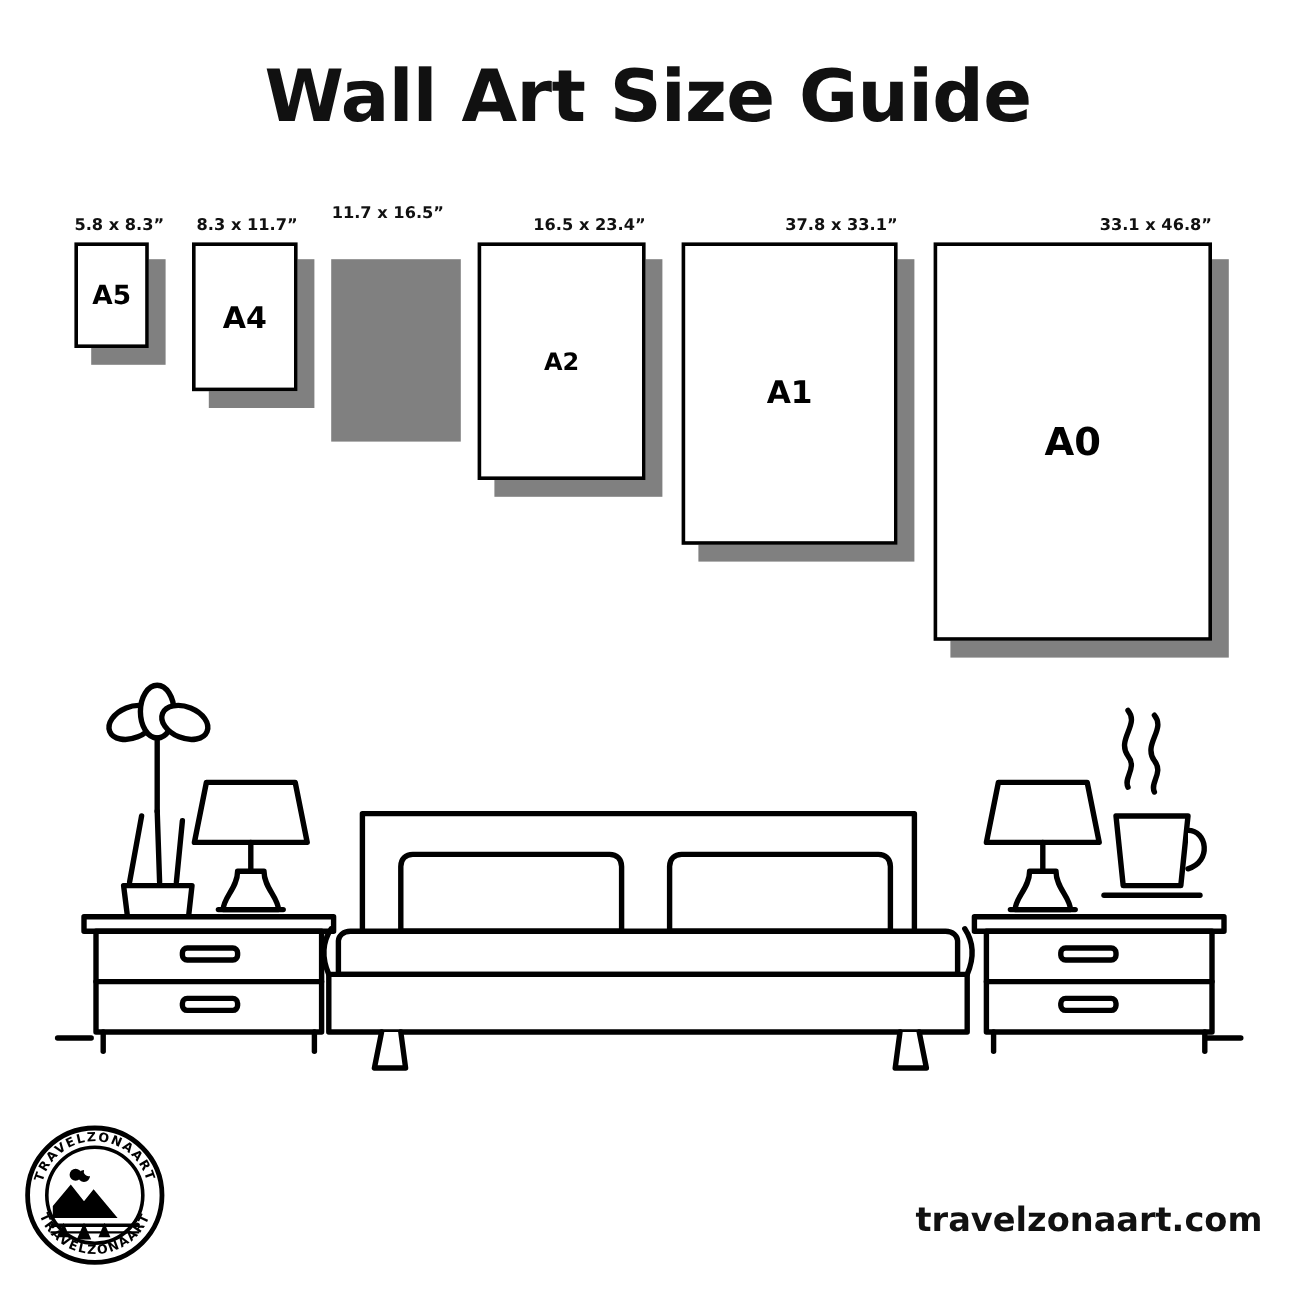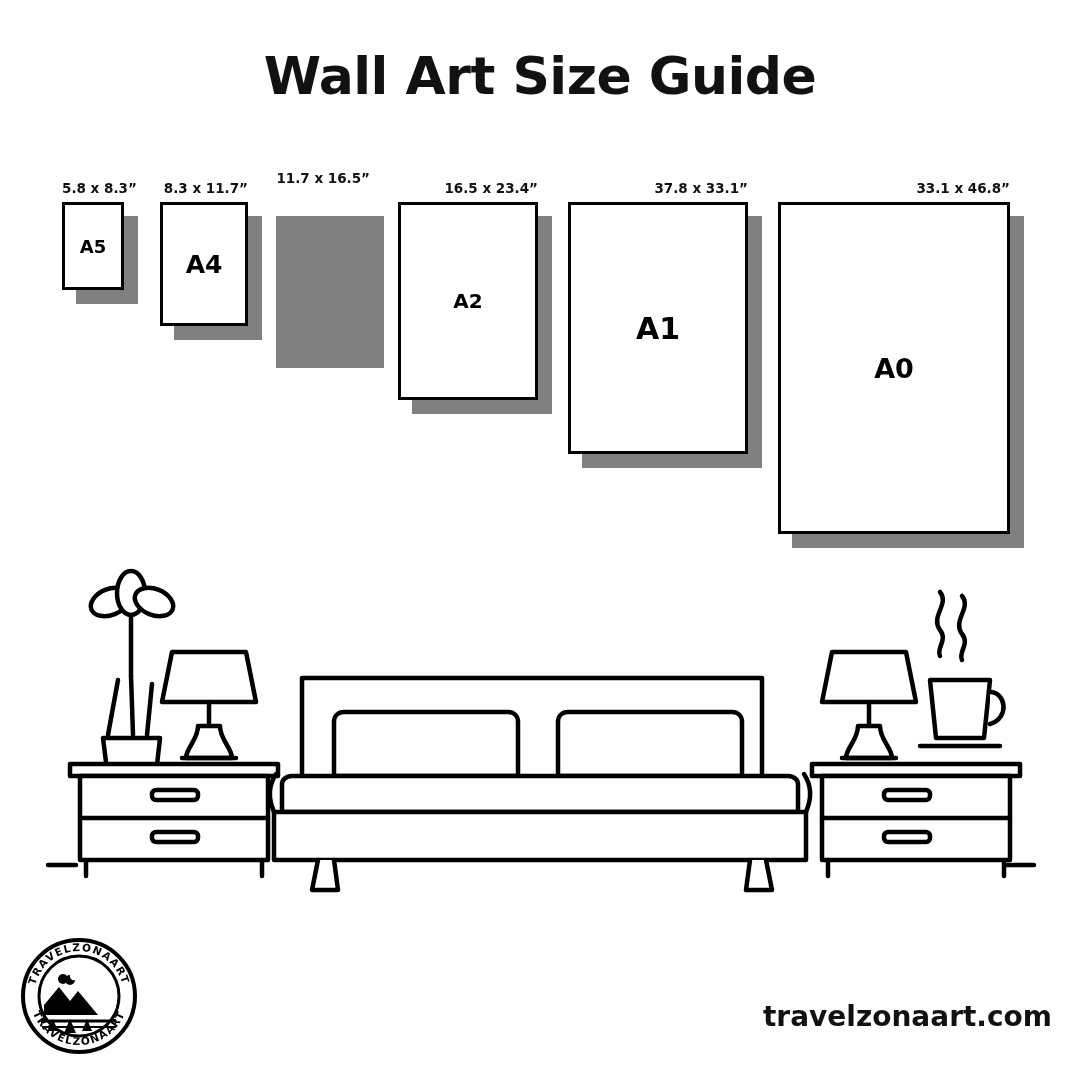--- a/index.html
+++ b/index.html
@@ -15,21 +15,21 @@
     font-family: "DejaVu Sans", sans-serif;
     color: #000000;
   }
 
   #page-title {
     position: absolute;
     top: 46px;
     left: 0;
     width: 1080px;
     text-align: center;
-    font-size: 52px;
+    font-size: 60px;
     font-weight: bold;
     letter-spacing: -0.5px;
     color: #111111;
   }
 
   
   #size-guide {
     position: absolute;
     top: 170px;
     left: 0;
@@ -98,21 +98,21 @@
 </head>
 <body>
 
 <div id="page-title">Wall Art Size Guide</div>
 
 <div id="size-guide">
     <div class="frame-group" style="left: 62px; top: 0px; width: 76px; height: 134px;">
       <div class="frame-dim" style="top: 10px; width: 62px;">5.8 x 8.3”</div>
       <div class="frame-shadow" style="background: rgb(128, 128, 128); left: 14px; top: 46px; width: 62px; height: 88px;"></div>
       <div class="frame-box" style="left: 0px; top: 32px; width: 62px; height: 88px;">
-        <span class="frame-label" style="font-size: 18px;">A5</span>
+        <span class="frame-label" style="font-size: 22px;">A5</span>
       </div>
     </div>
     <div class="frame-group" style="left: 160px; top: 0px; width: 102px; height: 170px;">
       <div class="frame-dim" style="top: 10px; width: 88px;">8.3 x 11.7”</div>
       <div class="frame-shadow" style="background: rgb(128, 128, 128); left: 14px; top: 46px; width: 88px; height: 124px;"></div>
       <div class="frame-box" style="left: 0px; top: 32px; width: 88px; height: 124px;">
         <span class="frame-label" style="font-size: 25px;">A4</span>
       </div>
     </div>
     <div class="frame-group" style="left: 262px; top: 0px; width: 122px; height: 198px;">
@@ -123,28 +123,28 @@
       <div class="frame-dim" style="top: 10px; width: 140px;">16.5 x 23.4”</div>
       <div class="frame-shadow" style="background: rgb(128, 128, 128); left: 14px; top: 46px; width: 140px; height: 198px;"></div>
       <div class="frame-box" style="left: 0px; top: 32px; width: 140px; height: 198px;">
         <span class="frame-label" style="font-size: 20px;">A2</span>
       </div>
     </div>
     <div class="frame-group" style="left: 568px; top: 0px; width: 194px; height: 298px;">
       <div class="frame-dim" style="top: 10px; width: 180px;">37.8 x 33.1”</div>
       <div class="frame-shadow" style="background: rgb(128, 128, 128); left: 14px; top: 46px; width: 180px; height: 252px;"></div>
       <div class="frame-box" style="left: 0px; top: 32px; width: 180px; height: 252px;">
-        <span class="frame-label" style="font-size: 30px;">A1</span>
+        <span class="frame-label" style="font-size: 26px;">A1</span>
       </div>
     </div>
     <div class="frame-group" style="left: 778px; top: 0px; width: 202px; height: 378px;">
       <div class="frame-dim" style="top: 10px; width: 232px;">33.1 x 46.8”</div>
       <div class="frame-shadow" style="background: rgb(128, 128, 128); left: 14px; top: 46px; width: 232px; height: 332px;"></div>
       <div class="frame-box" style="left: 0px; top: 32px; width: 232px; height: 332px;">
-        <span class="frame-label" style="font-size: 27px;">A0</span>
+        <span class="frame-label" style="font-size: 32px;">A0</span>
       </div>
     </div>
   </div>
 
 <div id="scene">
 <svg width="1080" height="360" viewBox="0 0 1080 360" fill="none" xmlns="http://www.w3.org/2000/svg">
   <g stroke="#000000" stroke-width="4.5" stroke-linecap="round" stroke-linejoin="round" fill="#ffffff">
 
     <line x1="48" y1="305" x2="76" y2="305"></line>
     <line x1="1006" y1="305" x2="1034" y2="305"></line>

